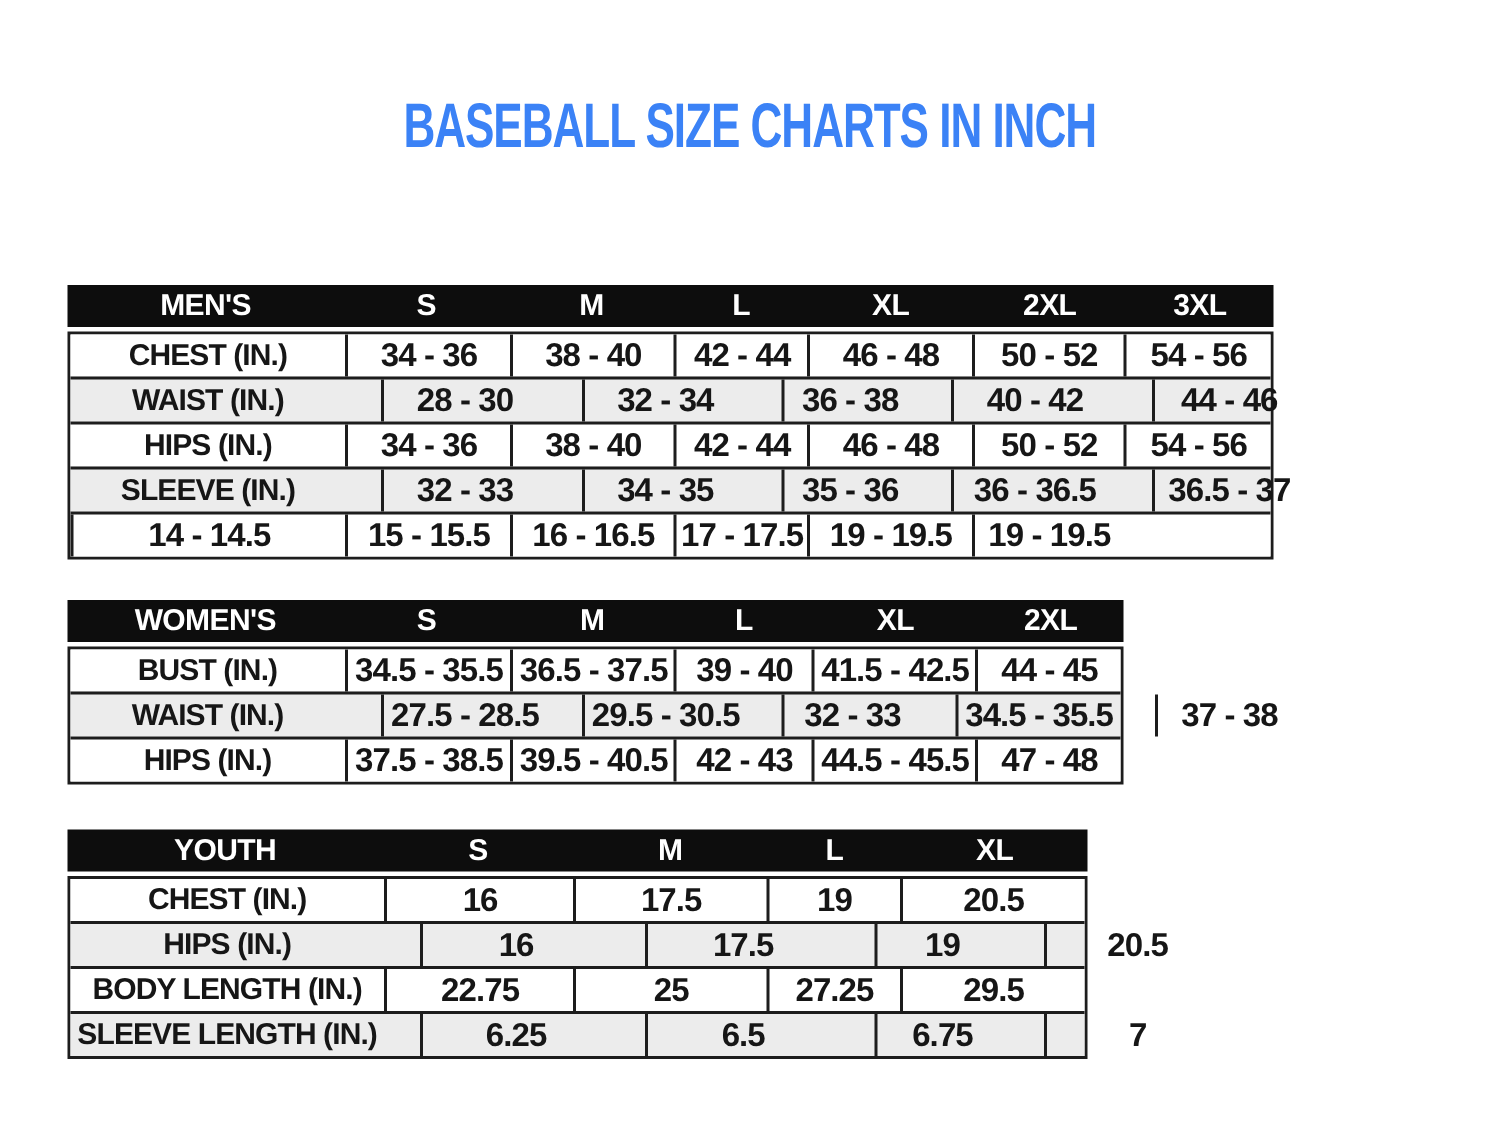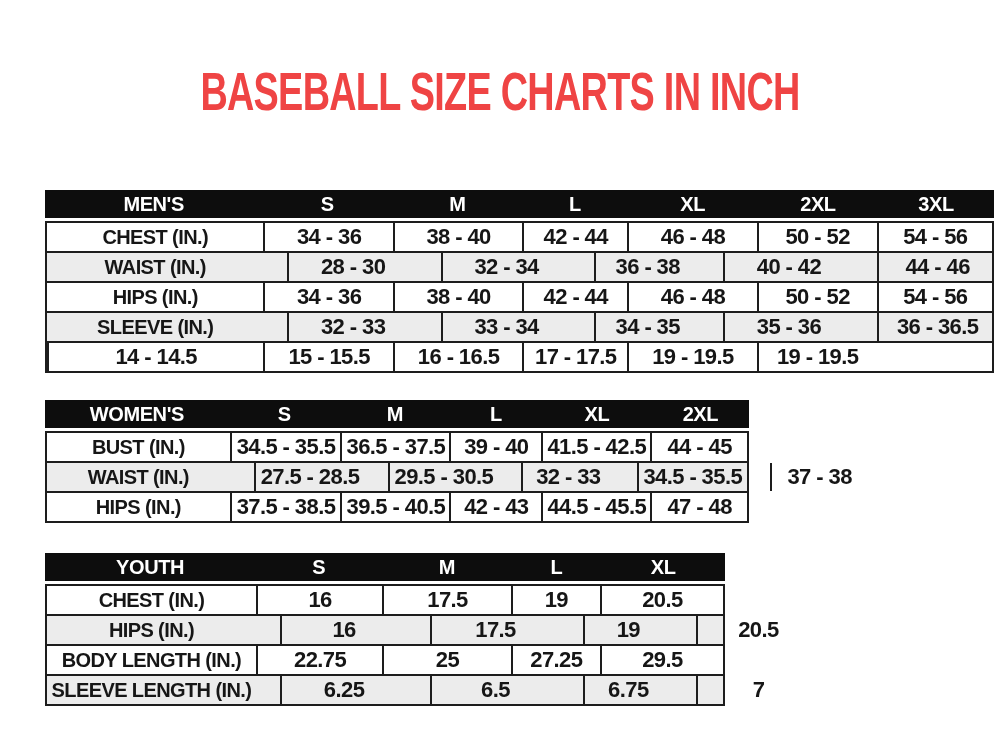--- a/index.html
+++ b/index.html
@@ -8,21 +8,21 @@
   }
   *{margin:0;padding:0;box-sizing:border-box;}
   html,body{background:#fff;}
   .page{
     position:relative;width:1000px;height:752px;background:var(--page-bg);
     font-family:"Liberation Sans","DejaVu Sans",sans-serif;color:var(--text);
     overflow:hidden;
   }
   .title{
     position:absolute;left:0;right:0;top:60px;text-align:center;
-    font-size:54px;font-weight:bold;letter-spacing:-1px;color:#ef4444;
+    font-size:42px;font-weight:bold;letter-spacing:-1px;color:#3b82f6;
     white-space:nowrap;
   }
   .title span{display:inline-block;transform:scaleX(0.70);transform-origin:center;}
   .size-table{position:absolute;}
   .size-table .thead{
     display:grid;grid-template-columns:var(--cols);
     background:var(--header-bg);height:28px;align-items:center;margin-bottom:3px;
   }
   .hcell{
     color:var(--header-text);text-align:center;font-weight:bold;font-size:20px;
@@ -31,21 +31,21 @@
   .size-table .tbody{border:2px solid var(--border);background:var(--row-bg);}
   .trow{display:grid;grid-template-columns:var(--cols);height:28px;background:var(--row-bg);}
   .trow + .trow{border-top:2px solid var(--border);height:30px;}
   .trow.alt{background:var(--row-alt-bg);gap:24px;}
   .cell{
     display:flex;align-items:center;justify-content:center;
     font-weight:bold;font-size:22px;letter-spacing:-0.6px;white-space:nowrap;
     overflow:hidden;border-left:2px solid var(--border);
   }
   .cell.label{font-size:20px;border-left:none;}
-  .mens  {left:45px;top:190px;width:949px;--cols:22.9% 13.7% 13.7% 11.1% 13.7% 12.7% 12.2%;}
+  .mens  {left:45px;top:190px;width:804px;--cols:22.9% 13.7% 13.7% 11.1% 13.7% 12.7% 12.2%;}
   .womens{left:45px;top:400px;width:704px;--cols:26.1% 15.8% 15.6% 13.1% 15.6% 13.8%;}
   .youth {left:45px;top:553px;width:680px;--cols:30.9% 18.7% 19.0% 13.2% 18.2%;}
 </style>
 </head>
 <body>
 
 <div class="page">
   <h1 class="title"><span>BASEBALL SIZE CHARTS IN INCH</span></h1>
 
   <section class="size-table mens">
@@ -81,21 +81,20 @@
           <div class="cell">34 - 36</div>
           <div class="cell">38 - 40</div>
           <div class="cell">42 - 44</div>
           <div class="cell">46 - 48</div>
           <div class="cell">50 - 52</div>
           <div class="cell">54 - 56</div>
         </div>
         <div class="trow alt">
           <div class="cell label">SLEEVE (IN.)</div>
           <div class="cell">32 - 33</div>
-          <div class="cell">33 - 34</div>
           <div class="cell">34 - 35</div>
           <div class="cell">35 - 36</div>
           <div class="cell">36 - 36.5</div>
           <div class="cell">36.5 - 37</div>
         </div>
         <div class="trow">
           <div class="cell">14 - 14.5</div>
           <div class="cell">15 - 15.5</div>
           <div class="cell">16 - 16.5</div>
           <div class="cell">17 - 17.5</div>

